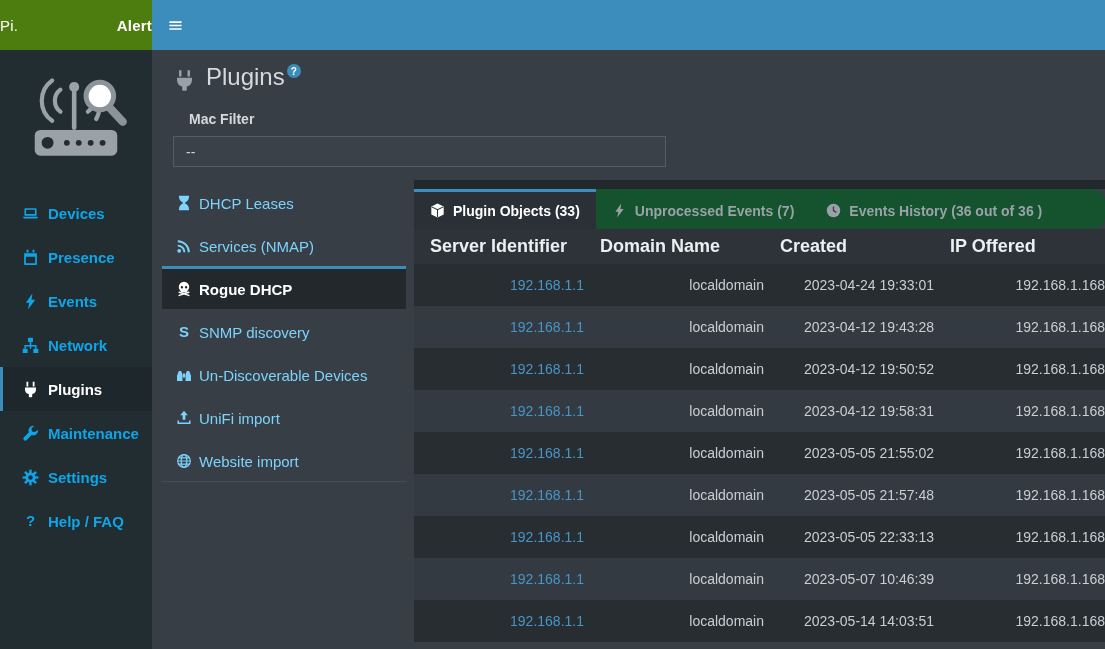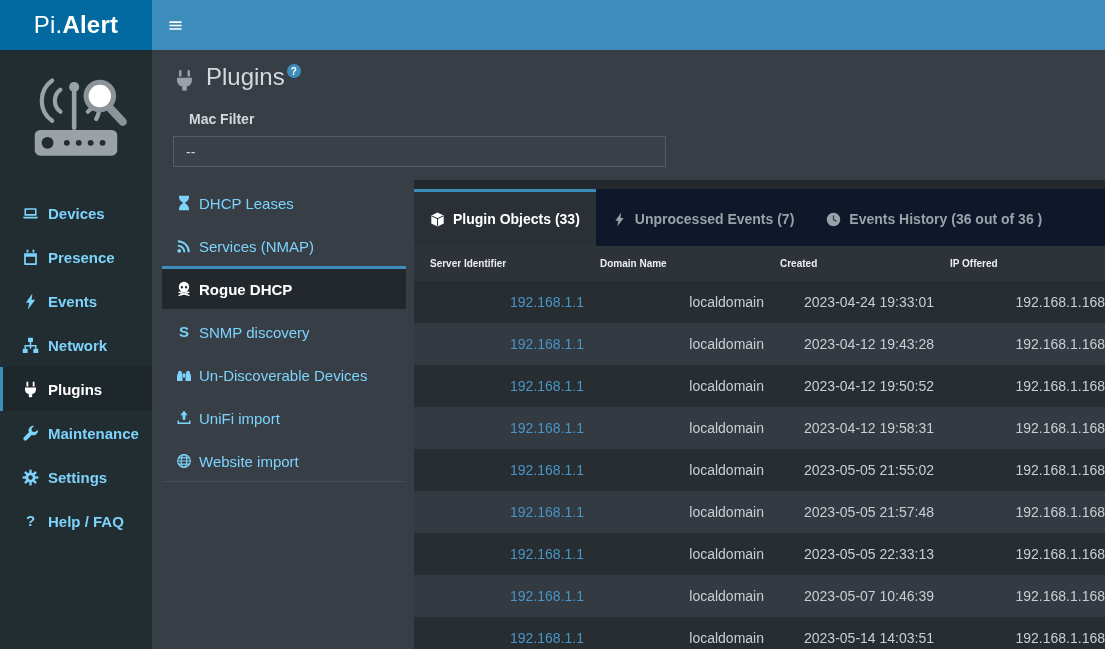--- a/index.html
+++ b/index.html
@@ -1,32 +1,32 @@
 <!DOCTYPE html>
 <html><head>
 <meta charset="utf-8">
 <style>
   * { margin:0; padding:0; box-sizing:border-box; }
   html,body { width:1105px; height:649px; overflow:hidden; }
   body { font-family:"Liberation Sans", sans-serif; background:#373e45; position:relative; }
 
   
   .topbar { position:absolute; top:0; left:0; width:1105px; height:50px; display:flex; }
-  .brand { width:152px; background:#0369a1; color:#fff; font-size:24px; display:flex; align-items:center; justify-content:center; letter-spacing:.2px; }
+  .brand { width:152px; background:#4d7c0f; color:#fff; font-size:15px; display:flex; align-items:center; justify-content:space-between; letter-spacing:.2px; }
   .brand b { font-weight:700; }
   .navbar { flex:1; background:#3c8dbc; display:flex; align-items:center; }
   .menu-toggle { width:46px; height:50px; display:flex; align-items:center; justify-content:center; color:#fff; cursor:pointer; }
   .menu-toggle .ic { width:15px; height:15px; }
 
   
   .sidebar { position:absolute; top:50px; left:0; width:152px; height:599px; background:#222d32; }
   .logo-block { height:141px; display:flex; align-items:center; justify-content:center; }
   .logo-block svg { width:110px; height:96px; }
   .side-menu { display:flex; flex-direction:column; }
-  .side-item { height:44px; display:flex; align-items:center; padding-left:19px; color:#7dd3fc; font-size:15px; font-weight:600; border-left:3px solid transparent; cursor:pointer; }
+  .side-item { height:44px; display:flex; align-items:center; padding-left:19px; color:#0ea5e9; font-size:15px; font-weight:600; border-left:3px solid transparent; cursor:pointer; }
   .side-item.active { background:#1e282c; border-left-color:#3c8dbc; color:#fff; }
   .side-item .ic { width:17px; height:17px; margin-right:9px; flex:0 0 auto; }
 
   
   .main { position:absolute; top:50px; left:152px; width:953px; height:599px; background:#373e45; }
   .page-title { display:flex; align-items:flex-start; padding:13px 0 0 21px; color:#d4d9dd; font-size:24px; font-weight:400; }
   .page-title .ic { width:23px; height:23px; margin:6px 10px 0 0; color:#99a1a8; }
   .help-badge { width:14px; height:14px; border-radius:50%; background:#3c8dbc; color:#fff; font-size:10px; font-weight:700; display:flex; align-items:center; justify-content:center; margin:1px 0 0 2px; cursor:pointer; }
   .filter-label { margin:19px 0 9px 37px; color:#d4d9dd; font-size:14px; font-weight:700; }
   .filter-input { display:block; margin-left:21px; width:493px; height:31px; background:#3a4149; border:1px solid #545d65; color:#cdd2d7; font-size:14px; padding:0 12px; font-family:"Liberation Sans", sans-serif; }
@@ -34,27 +34,27 @@
   
   .cols { position:absolute; top:130px; left:10px; right:0; bottom:0; display:flex; }
   .plugin-col { width:244px; margin-right:8px; flex:0 0 auto; }
   .plugin-list { border-bottom:1px solid #454d55; }
   .plugin-item { height:43px; display:flex; align-items:center; padding-left:14px; color:#7dd3fc; font-size:15px; border-top:3px solid transparent; cursor:pointer; }
   .plugin-item.active { background:#23282d; border-top-color:#3c8dbc; color:#fff; font-weight:600; }
   .plugin-item .ic { width:16px; height:16px; margin-right:7px; flex:0 0 auto; }
 
   .tab-panel { flex:1; min-width:0; }
   .tab-gap { height:9px; background:#23282c; }
-  .tabs { height:57px; background:#0f172a; display:flex; }
+  .tabs { height:40px; background:#14532d; display:flex;border-radius:13px; }
   .tab { display:flex; align-items:center; padding:0 16px; color:#9aa2a9; font-size:14px; font-weight:600; border-top:3px solid transparent; cursor:pointer; white-space:nowrap; }
   .tab.active { background:#2b3036; border-top-color:#3c8dbc; color:#fff; }
   .tab .ic { width:15px; height:15px; margin-right:8px; }
 
   table { width:100%; border-collapse:collapse; table-layout:fixed; }
-  thead th { background:#2d3339; color:#eceef0; font-size:10px; font-weight:700; text-align:left; height:35px; padding-left:16px; }
+  thead th { background:#2d3339; color:#eceef0; font-size:18px; font-weight:700; text-align:left; height:35px; padding-left:16px; }
   tbody td { height:42px; font-size:14px; color:#c9ced3; padding-left:16px; vertical-align:middle; overflow:hidden; white-space:nowrap;text-align:right; }
   tbody tr:nth-child(odd) td { background:#282d32; }
   tbody tr:nth-child(even) td { background:#333a41; }
   .cell-link { color:#4795c5; cursor:pointer; }
 
   .ic svg { width:100%; height:100%; fill:currentColor; display:block; }
   .txt-ic { font-weight:700; font-size:15px; line-height:1; display:block; text-align:center; }
 </style>
 </head>
 <body>

